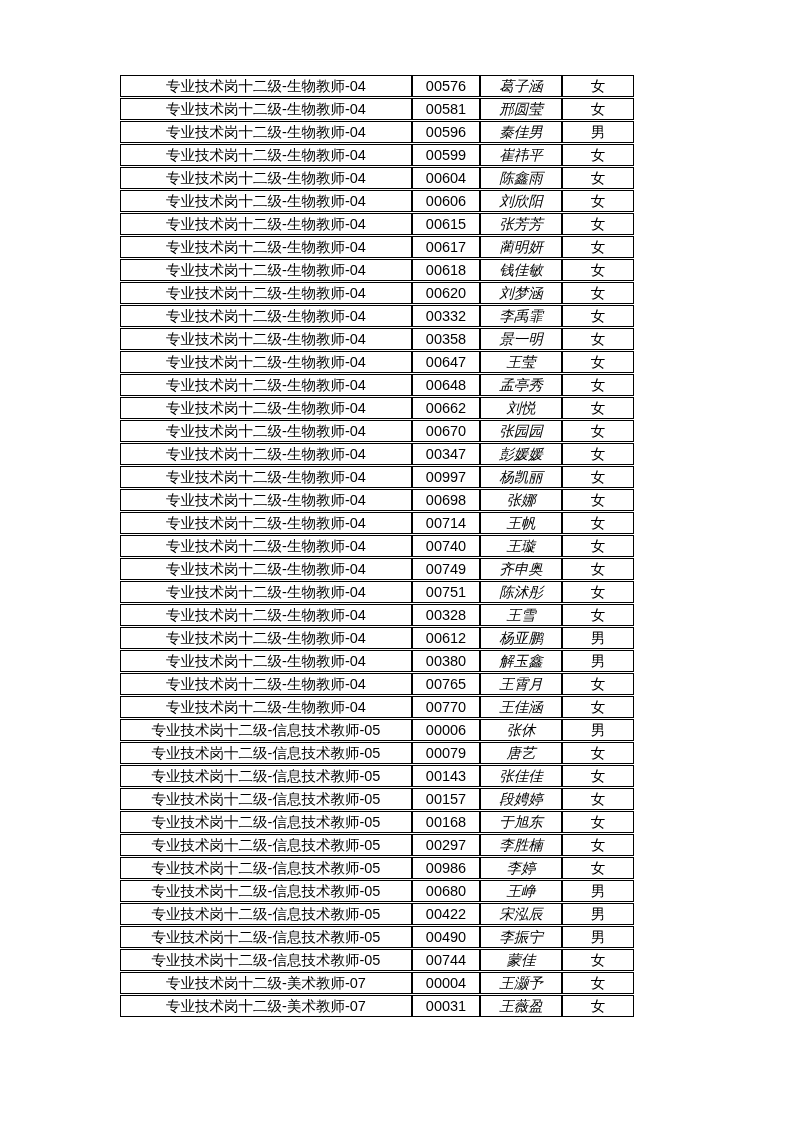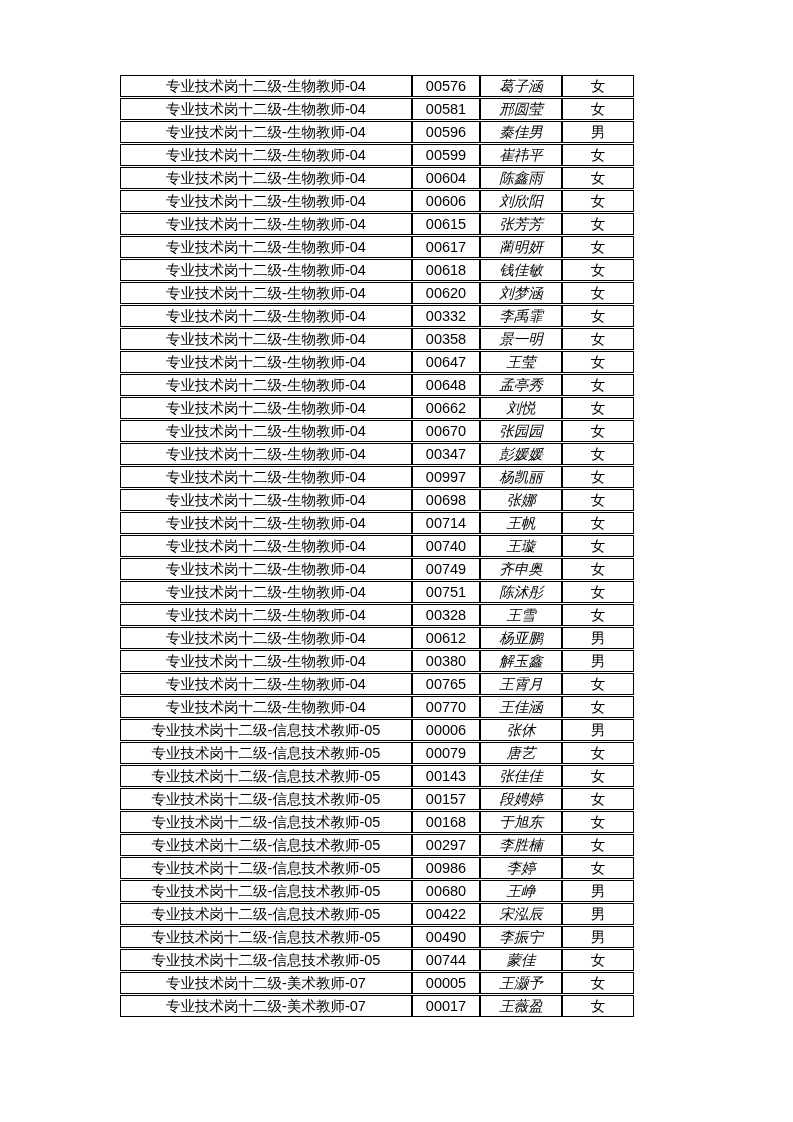--- a/index.html
+++ b/index.html
@@ -282,25 +282,25 @@
           <td class="col-gender">男</td>
         </tr>
         <tr>
           <td class="col-position">专业技术岗十二级-信息技术教师-05</td>
           <td class="col-number">00744</td>
           <td class="col-name">蒙佳</td>
           <td class="col-gender">女</td>
         </tr>
         <tr>
           <td class="col-position">专业技术岗十二级-美术教师-07</td>
-          <td class="col-number">00005</td>
+          <td class="col-number">00004</td>
           <td class="col-name">王灏予</td>
           <td class="col-gender">女</td>
         </tr>
         <tr>
           <td class="col-position">专业技术岗十二级-美术教师-07</td>
-          <td class="col-number">00017</td>
+          <td class="col-number">00031</td>
           <td class="col-name">王薇盈</td>
           <td class="col-gender">女</td>
         </tr>
       </tbody>
   </table>
 </div>
 
 </body></html>

